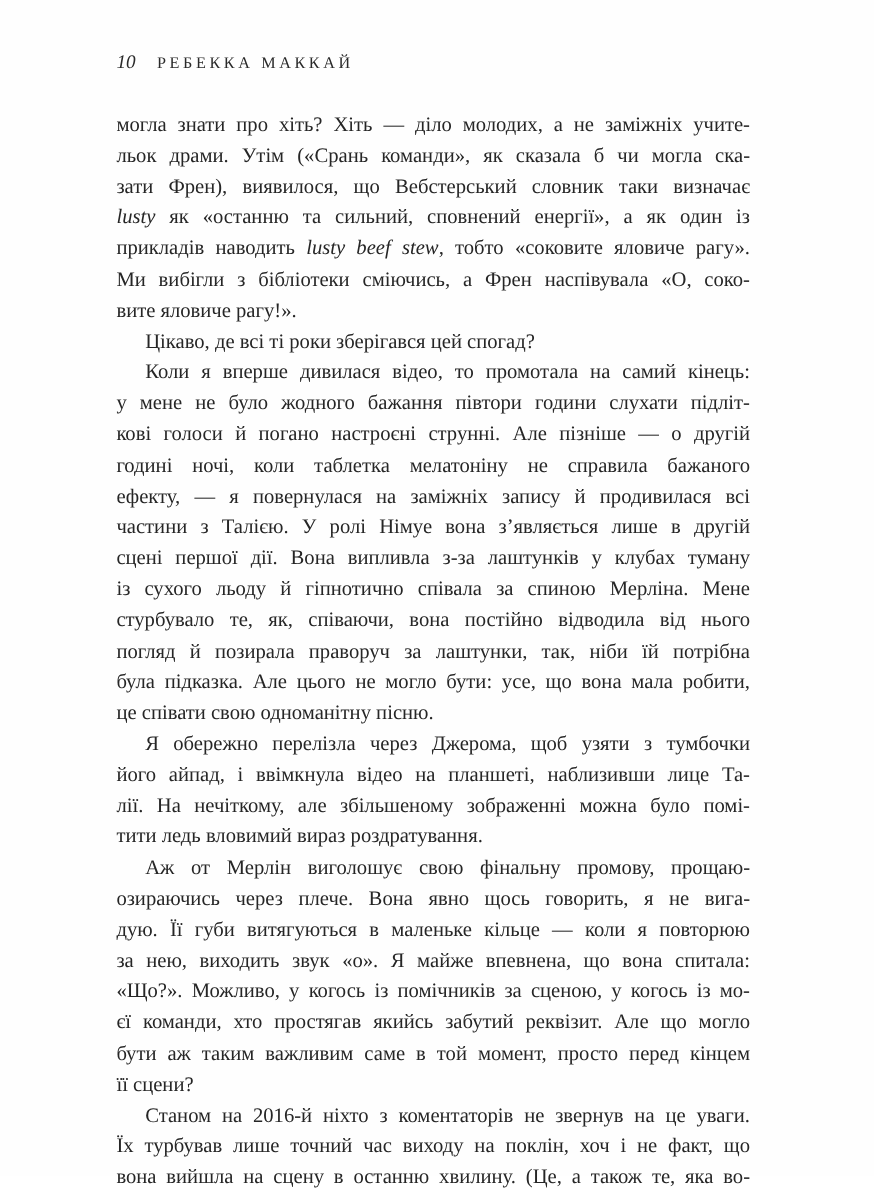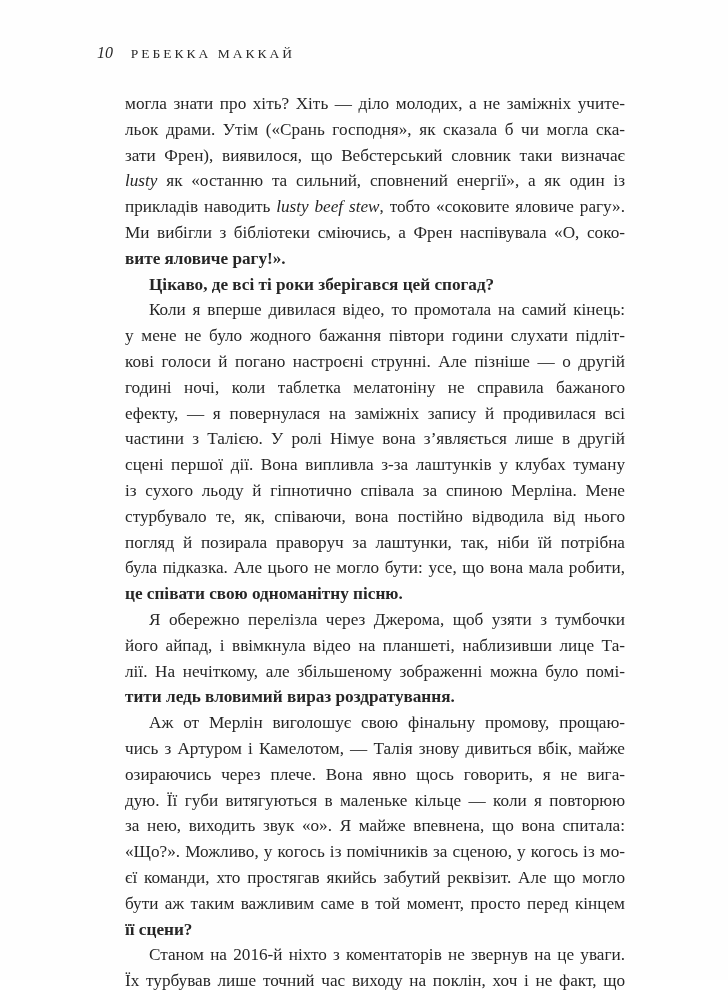--- a/index.html
+++ b/index.html
@@ -11,36 +11,36 @@
       color: #2a2a2a; font-size: 15px; letter-spacing: 0;
       white-space: nowrap;
     }
     .header .pnum { font-style: italic; font-size: 16px; margin-right: 14px; }
     .header .author { letter-spacing: 3px; font-size: 13.5px; }
     .body {
       position: absolute; left: 97px; top: 91px; width: 528px;
       font-family: "Liberation Serif", "DejaVu Serif", serif;
       font-size: 17.2px; line-height: 25.8px; color: #262626;
     }
-    .line { display: block; white-space: nowrap; text-align: justify; text-align-last: justify; height: 25.8px; overflow: visible; margin-left: 28px; }
-    .line.last { text-align-last: left; font-weight: bold; }
+    .line { display: block; white-space: nowrap; text-align: justify; text-align-last: justify; height: 25.8px; overflow: visible; }
+    .line.last { text-align-last: left; }
     .line.indent { padding-left: 24px; }
     em { }
   </style>
 </head>
 <body>
 
 <div class="page">
   <div class="header">
     <span class="pnum">10</span>
     <span class="author">РЕБЕККА МАККАЙ</span>
   </div>
   <div class="body" id="body-text">
       <span class="line">могла знати про хіть? Хіть — діло молодих, а не заміжніх учите-</span>
-      <span class="line">льок драми. Утім («Срань господня», як сказала б чи могла ска-</span>
+      <span class="line">льок драми. Утім («Срань команди», як сказала б чи могла ска-</span>
       <span class="line">зати Френ), виявилося, що Вебстерський словник таки визначає</span>
       <span class="line"><em>lusty</em><span> як «останню та сильний, сповнений енергії», а як один із</span></span>
       <span class="line"><span>прикладів наводить </span><em>lusty beef stew</em><span>, тобто «соковите яловиче рагу».</span></span>
       <span class="line">Ми вибігли з бібліотеки сміючись, а Френ наспівувала «О, соко-</span>
       <span class="line last">вите яловиче рагу!».</span>
       <span class="line indent last">Цікаво, де всі ті роки зберігався цей спогад?</span>
       <span class="line indent">Коли я вперше дивилася відео, то промотала на самий кінець:</span>
       <span class="line">у мене не було жодного бажання півтори години слухати підліт-</span>
       <span class="line">кові голоси й погано настроєні струнні. Але пізніше — о другій</span>
       <span class="line">годині ночі, коли таблетка мелатоніну не справила бажаного</span>
@@ -50,21 +50,20 @@
       <span class="line">із сухого льоду й гіпнотично співала за спиною Мерліна. Мене</span>
       <span class="line">стурбувало те, як, співаючи, вона постійно відводила від нього</span>
       <span class="line">погляд й позирала праворуч за лаштунки, так, ніби їй потрібна</span>
       <span class="line">була підказка. Але цього не могло бути: усе, що вона мала робити,</span>
       <span class="line last">це співати свою одноманітну пісню.</span>
       <span class="line indent">Я обережно перелізла через Джерома, щоб узяти з тумбочки</span>
       <span class="line">його айпад, і ввімкнула відео на планшеті, наблизивши лице Та-</span>
       <span class="line">лії. На нечіткому, але збільшеному зображенні можна було помі-</span>
       <span class="line last">тити ледь вловимий вираз роздратування.</span>
       <span class="line indent">Аж от Мерлін виголошує свою фінальну промову, прощаю-</span>
-      <span class="line">чись з Артуром і Камелотом, — Талія знову дивиться вбік, майже</span>
       <span class="line">озираючись через плече. Вона явно щось говорить, я не вига-</span>
       <span class="line">дую. Її губи витягуються в маленьке кільце — коли я повторюю</span>
       <span class="line">за нею, виходить звук «о». Я майже впевнена, що вона спитала:</span>
       <span class="line">«Що?». Можливо, у когось із помічників за сценою, у когось із мо-</span>
       <span class="line">єї команди, хто простягав якийсь забутий реквізит. Але що могло</span>
       <span class="line">бути аж таким важливим саме в той момент, просто перед кінцем</span>
       <span class="line last">її сцени?</span>
       <span class="line indent">Станом на 2016-й ніхто з коментаторів не звернув на це уваги.</span>
       <span class="line">Їх турбував лише точний час виходу на поклін, хоч і не факт, що</span>
       <span class="line">вона вийшла на сцену в останню хвилину. (Це, а також те, яка во-</span>

